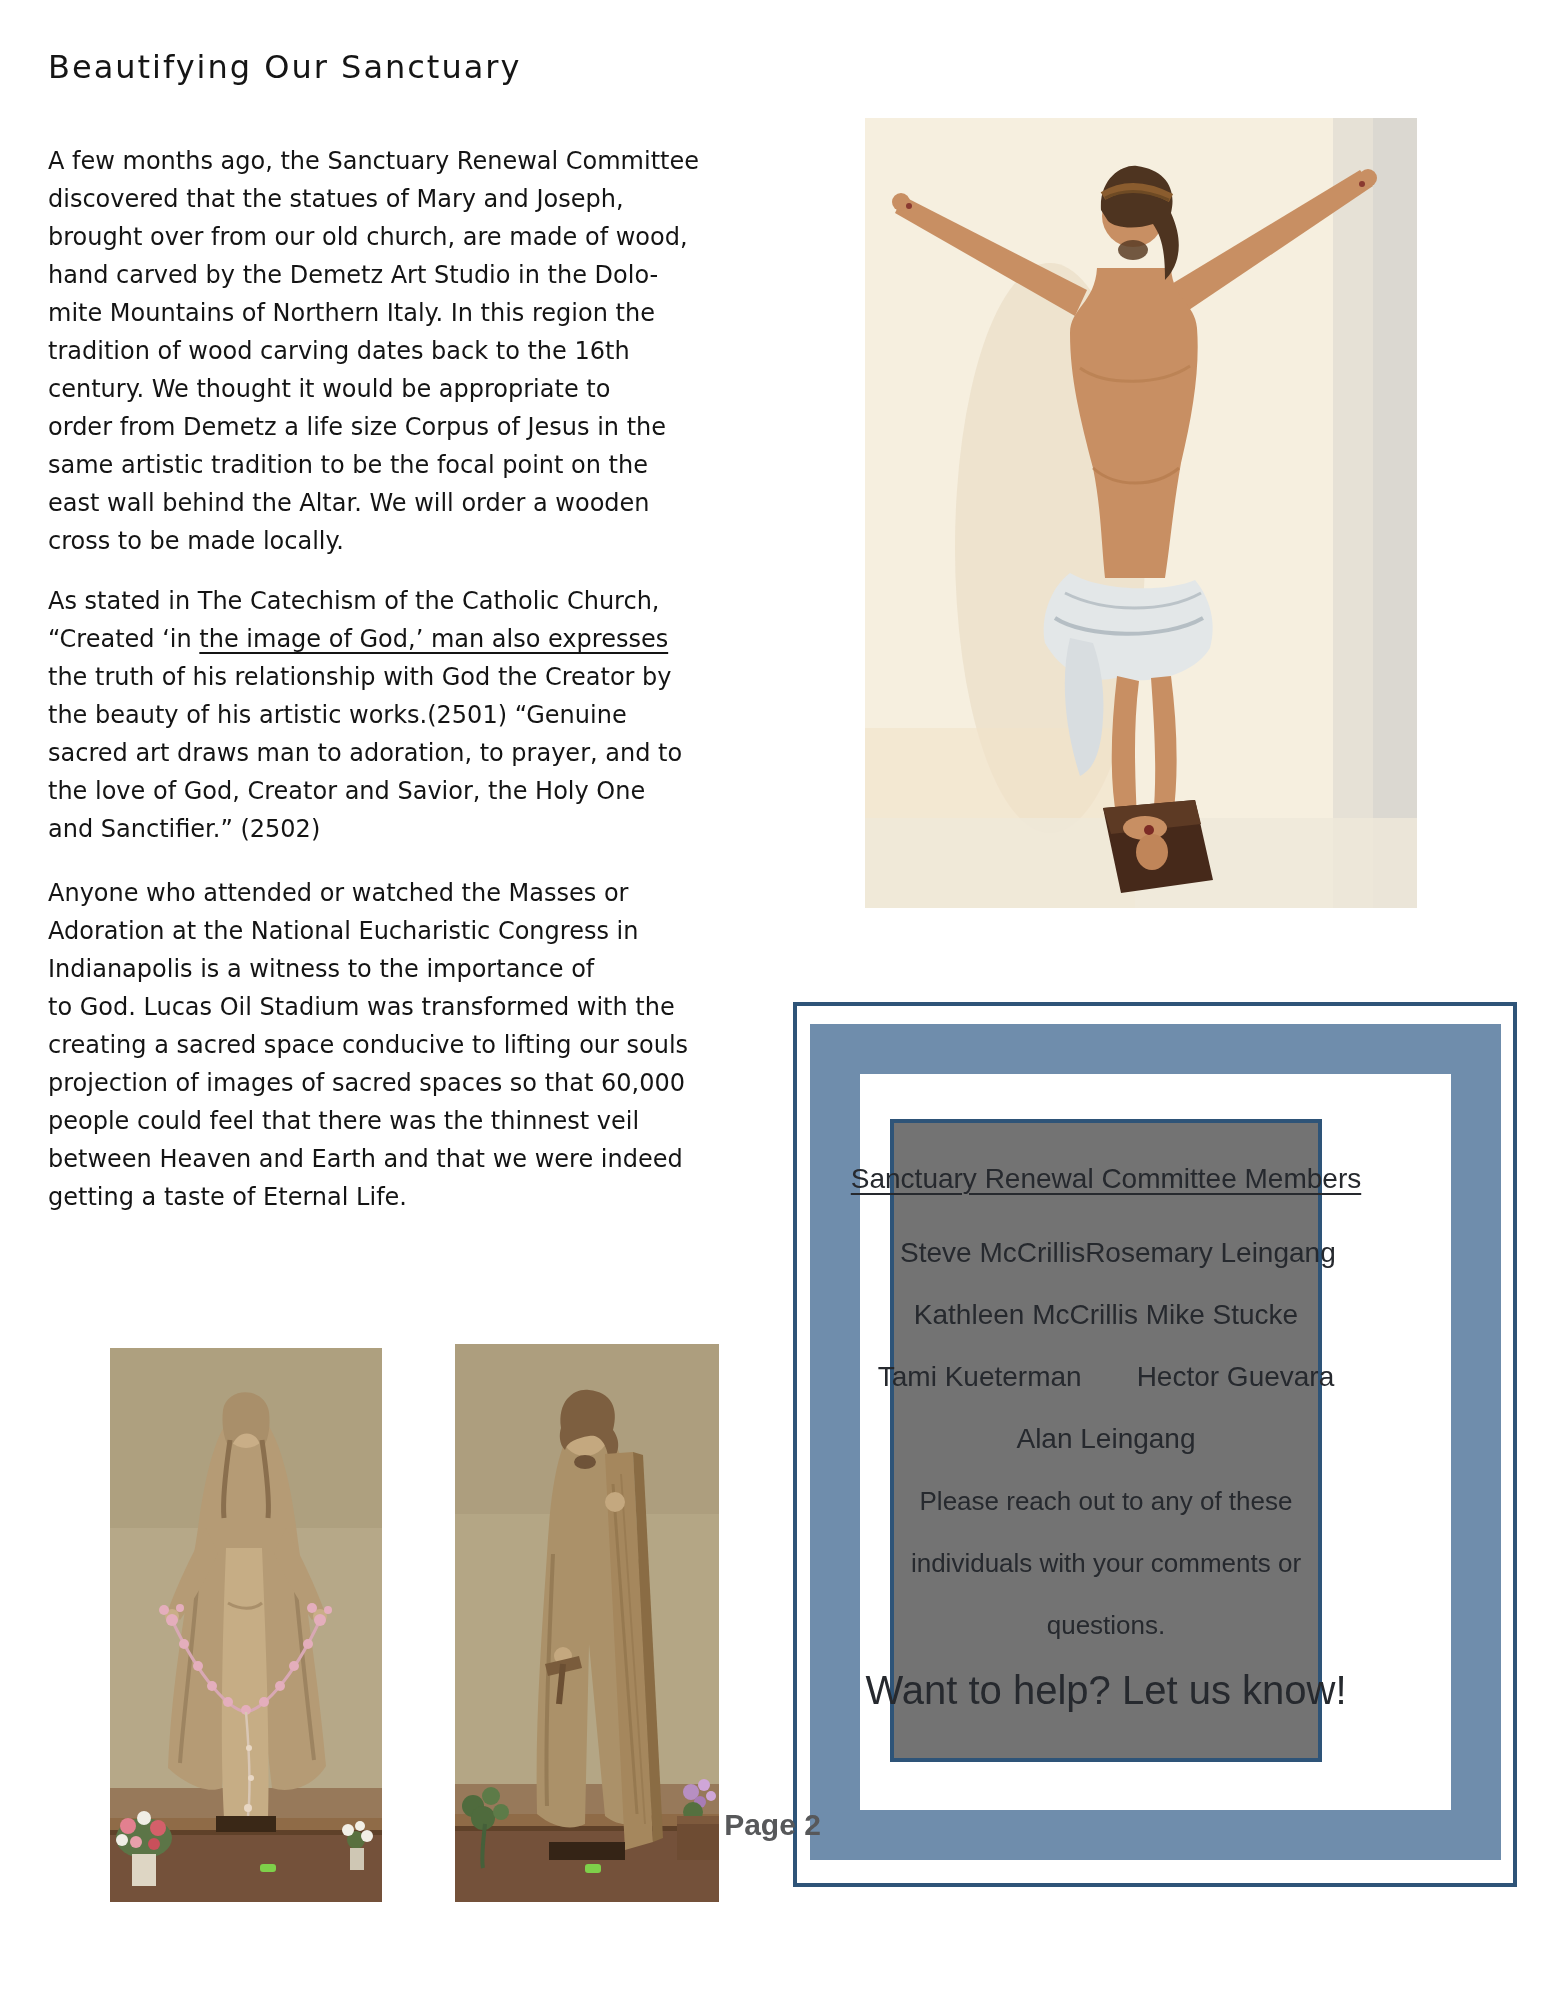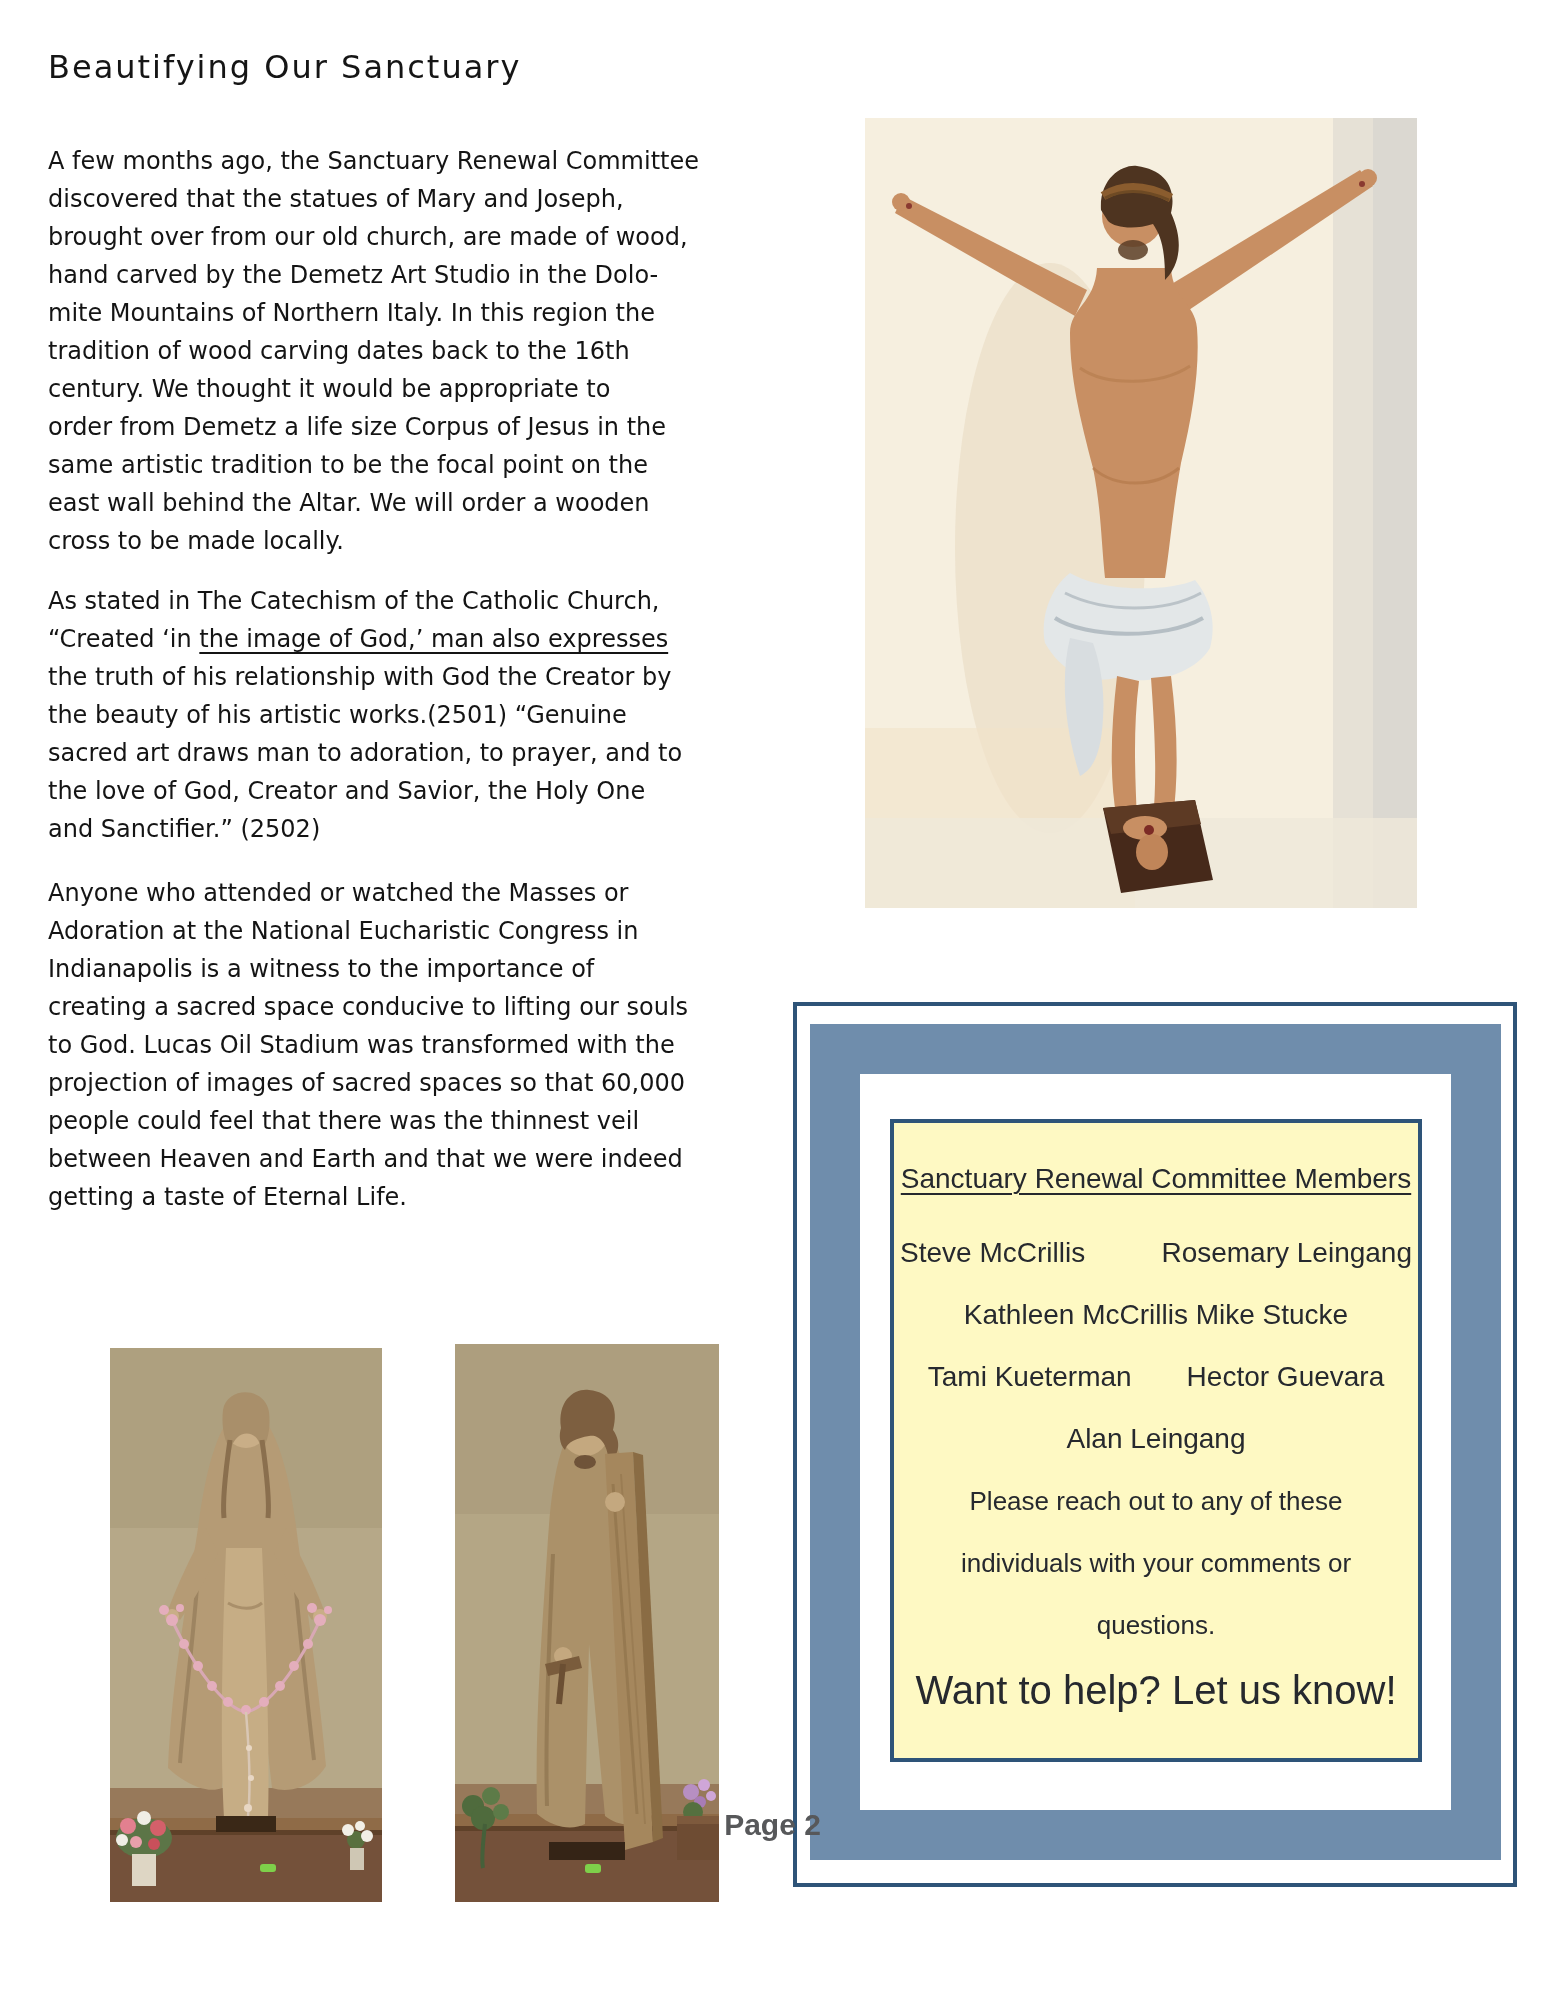--- a/index.html
+++ b/index.html
@@ -22,22 +22,22 @@
   
   .cbox-outer{
     position:absolute;left:793px;top:1002px;width:724px;height:885px;
     border:4px solid #2E5478;box-sizing:border-box;background:#ffffff;
   }
   .cbox-band{
     position:absolute;left:13px;top:18px;right:12px;bottom:23px;
     border:50px solid #6F8DAC;box-sizing:border-box;
   }
   .cbox-inner{
-    position:absolute;left:93px;top:113px;width:532px;height:643px;
-    border:4px solid #2E5478;box-sizing:border-box;background:#fef9c3;
+    position:absolute;left:93px;top:113px;width:432px;height:643px;
+    border:4px solid #2E5478;box-sizing:border-box;background:#737373;
     font-family:"Liberation Sans",sans-serif;color:#26292e;
     padding-top:37px;
   }
   .brow{
     height:38px;line-height:38px;margin:0 6px 24px 6px;
     display:flex;align-items:center;justify-content:center;
     font-size:28px;white-space:nowrap;
   }
   .brow.heading{margin-bottom:36px;}
   .brow.split{justify-content:space-between;}
@@ -79,22 +79,22 @@
     <div class="bline">the beauty of his artistic works.(2501) “Genuine</div>
     <div class="bline">sacred art draws man to adoration, to prayer, and to</div>
     <div class="bline">the love of God, Creator and Savior, the Holy One</div>
     <div class="bline">and Sanctifier.” (2502)</div>
   </div>
 
   <div class="para" style="top:874px;">
     <div class="bline">Anyone who attended or watched the Masses or</div>
     <div class="bline">Adoration at the National Eucharistic Congress in</div>
     <div class="bline">Indianapolis is a witness to the importance of</div>
+    <div class="bline">to God. Lucas Oil Stadium was transformed with the</div>
     <div class="bline">creating a sacred space conducive to lifting our souls</div>
-    <div class="bline">to God. Lucas Oil Stadium was transformed with the</div>
     <div class="bline">projection of images of sacred spaces so that 60,000</div>
     <div class="bline">people could feel that there was the thinnest veil</div>
     <div class="bline">between Heaven and Earth and that we were indeed</div>
     <div class="bline">getting a taste of Eternal Life.</div>
   </div>
 
   <div class="photo" style="left:865px;top:118px;width:552px;height:790px;">
     <svg width="552" height="790" viewBox="0 0 552 790">
       <rect x="0" y="0" width="552" height="790" fill="#f6efdf"></rect>
       <rect x="500" y="0" width="52" height="790" fill="#dbd8d1"></rect>

